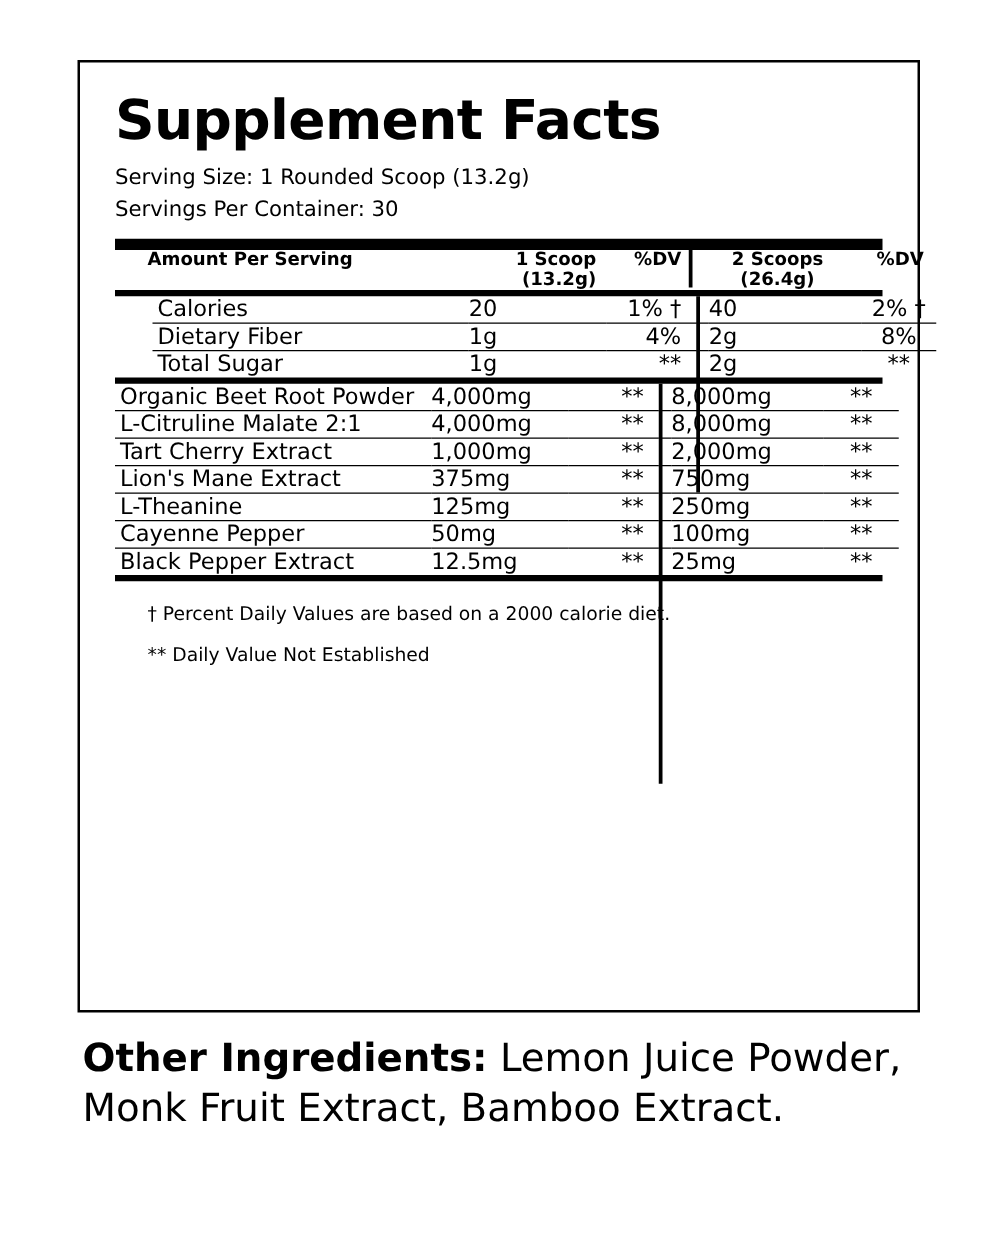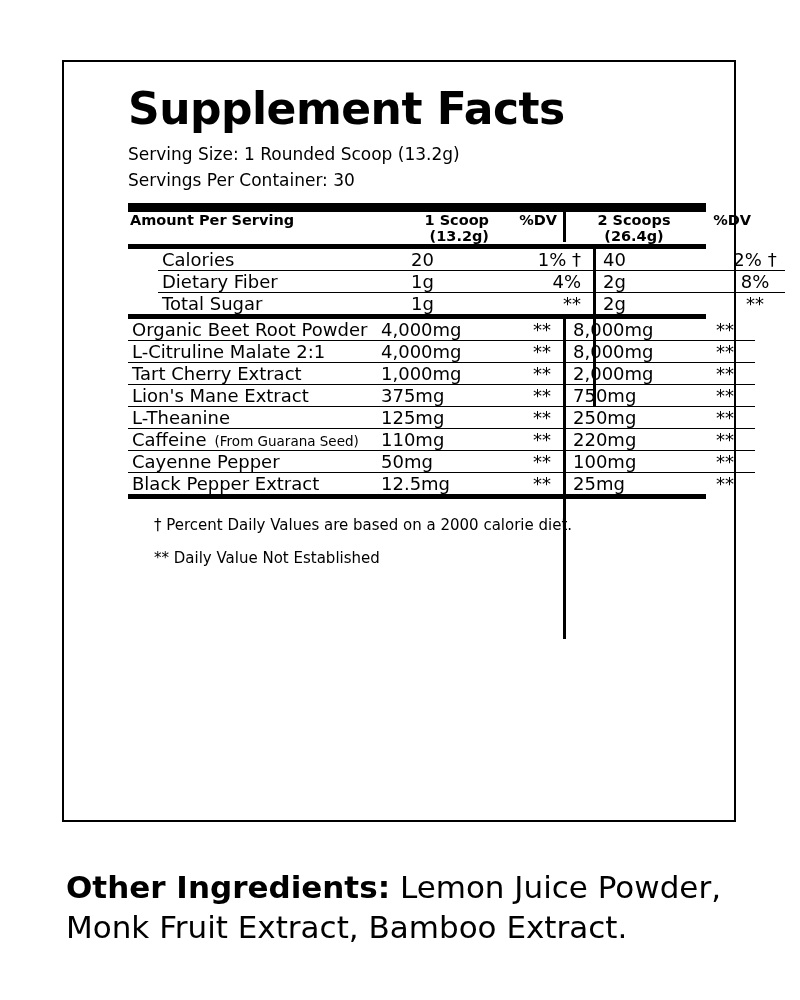--- a/index.html
+++ b/index.html
@@ -12,26 +12,25 @@
     height: 1000px;
     font-family: "DejaVu Sans", sans-serif;
     color: #000000;
     position: relative;
     overflow: hidden;
   }
 
   .panel {
     position: absolute;
     left: 62px;
-    top: 60px;
+    top: 48px;
     width: 674px;
     height: 762px;
     border: 2px solid #000;
     box-sizing: border-box;
-    padding-left: 36px;
   }
 
   .panel-inner {
     padding: 24px 28px 0 28px;
   }
 
   .title {
     font-family: "DejaVu Sans", sans-serif;
     font-weight: bold;
     font-size: 44px;
@@ -118,38 +117,37 @@
     margin-bottom: 9px;
   }
 
   .other {
     position: absolute;
     left: 66px;
     top: 828px;
     width: 672px;
     font-size: 31px;
     line-height: 1.28;
-    margin-top: 40px;
   }
   .other b { font-weight: bold; }
 </style>
 </head>
 <body>
 
 <div class="panel">
   <div class="panel-inner">
 
     <div class="title">Supplement Facts</div>
 
     <div class="serving-line">Serving Size: 1 Rounded Scoop (13.2g)</div>
     <div class="serving-line">Servings Per Container: 30</div>
 
     <div class="rule-thick"></div>
 
-    <div style="position:relative;">
+    <div style="position:relative;margin-left:24px;">
 
       <div class="vsep" style="left:435px; top:0px; height:30px;"></div>
 
       <table class="facts">
         <colgroup>
           <col class="col-name">
             <col class="col-amt1">
             <col class="col-dv1">
             <col class="col-gap">
             <col class="col-amt2">
@@ -260,28 +258,20 @@
           </tr>
           <tr class="row border-b">
             <td class="name"><span>L-Theanine</span></td>
             <td class="amt">125mg</td>
             <td class="dv">**</td>
             <td></td>
             <td class="amt2">250mg</td>
             <td class="dv2">**</td>
           </tr>
           <tr class="row border-b">
-            <td class="name"><span>Caffeine</span><span class="sub-note" style="margin-left:8px;">(From Guarana Seed)</span></td>
-            <td class="amt">110mg</td>
-            <td class="dv">**</td>
-            <td></td>
-            <td class="amt2">220mg</td>
-            <td class="dv2">**</td>
-          </tr>
-          <tr class="row border-b">
             <td class="name"><span>Cayenne Pepper</span></td>
             <td class="amt">50mg</td>
             <td class="dv">**</td>
             <td></td>
             <td class="amt2">100mg</td>
             <td class="dv2">**</td>
           </tr>
           <tr class="row">
             <td class="name"><span>Black Pepper Extract</span></td>
             <td class="amt">12.5mg</td>

